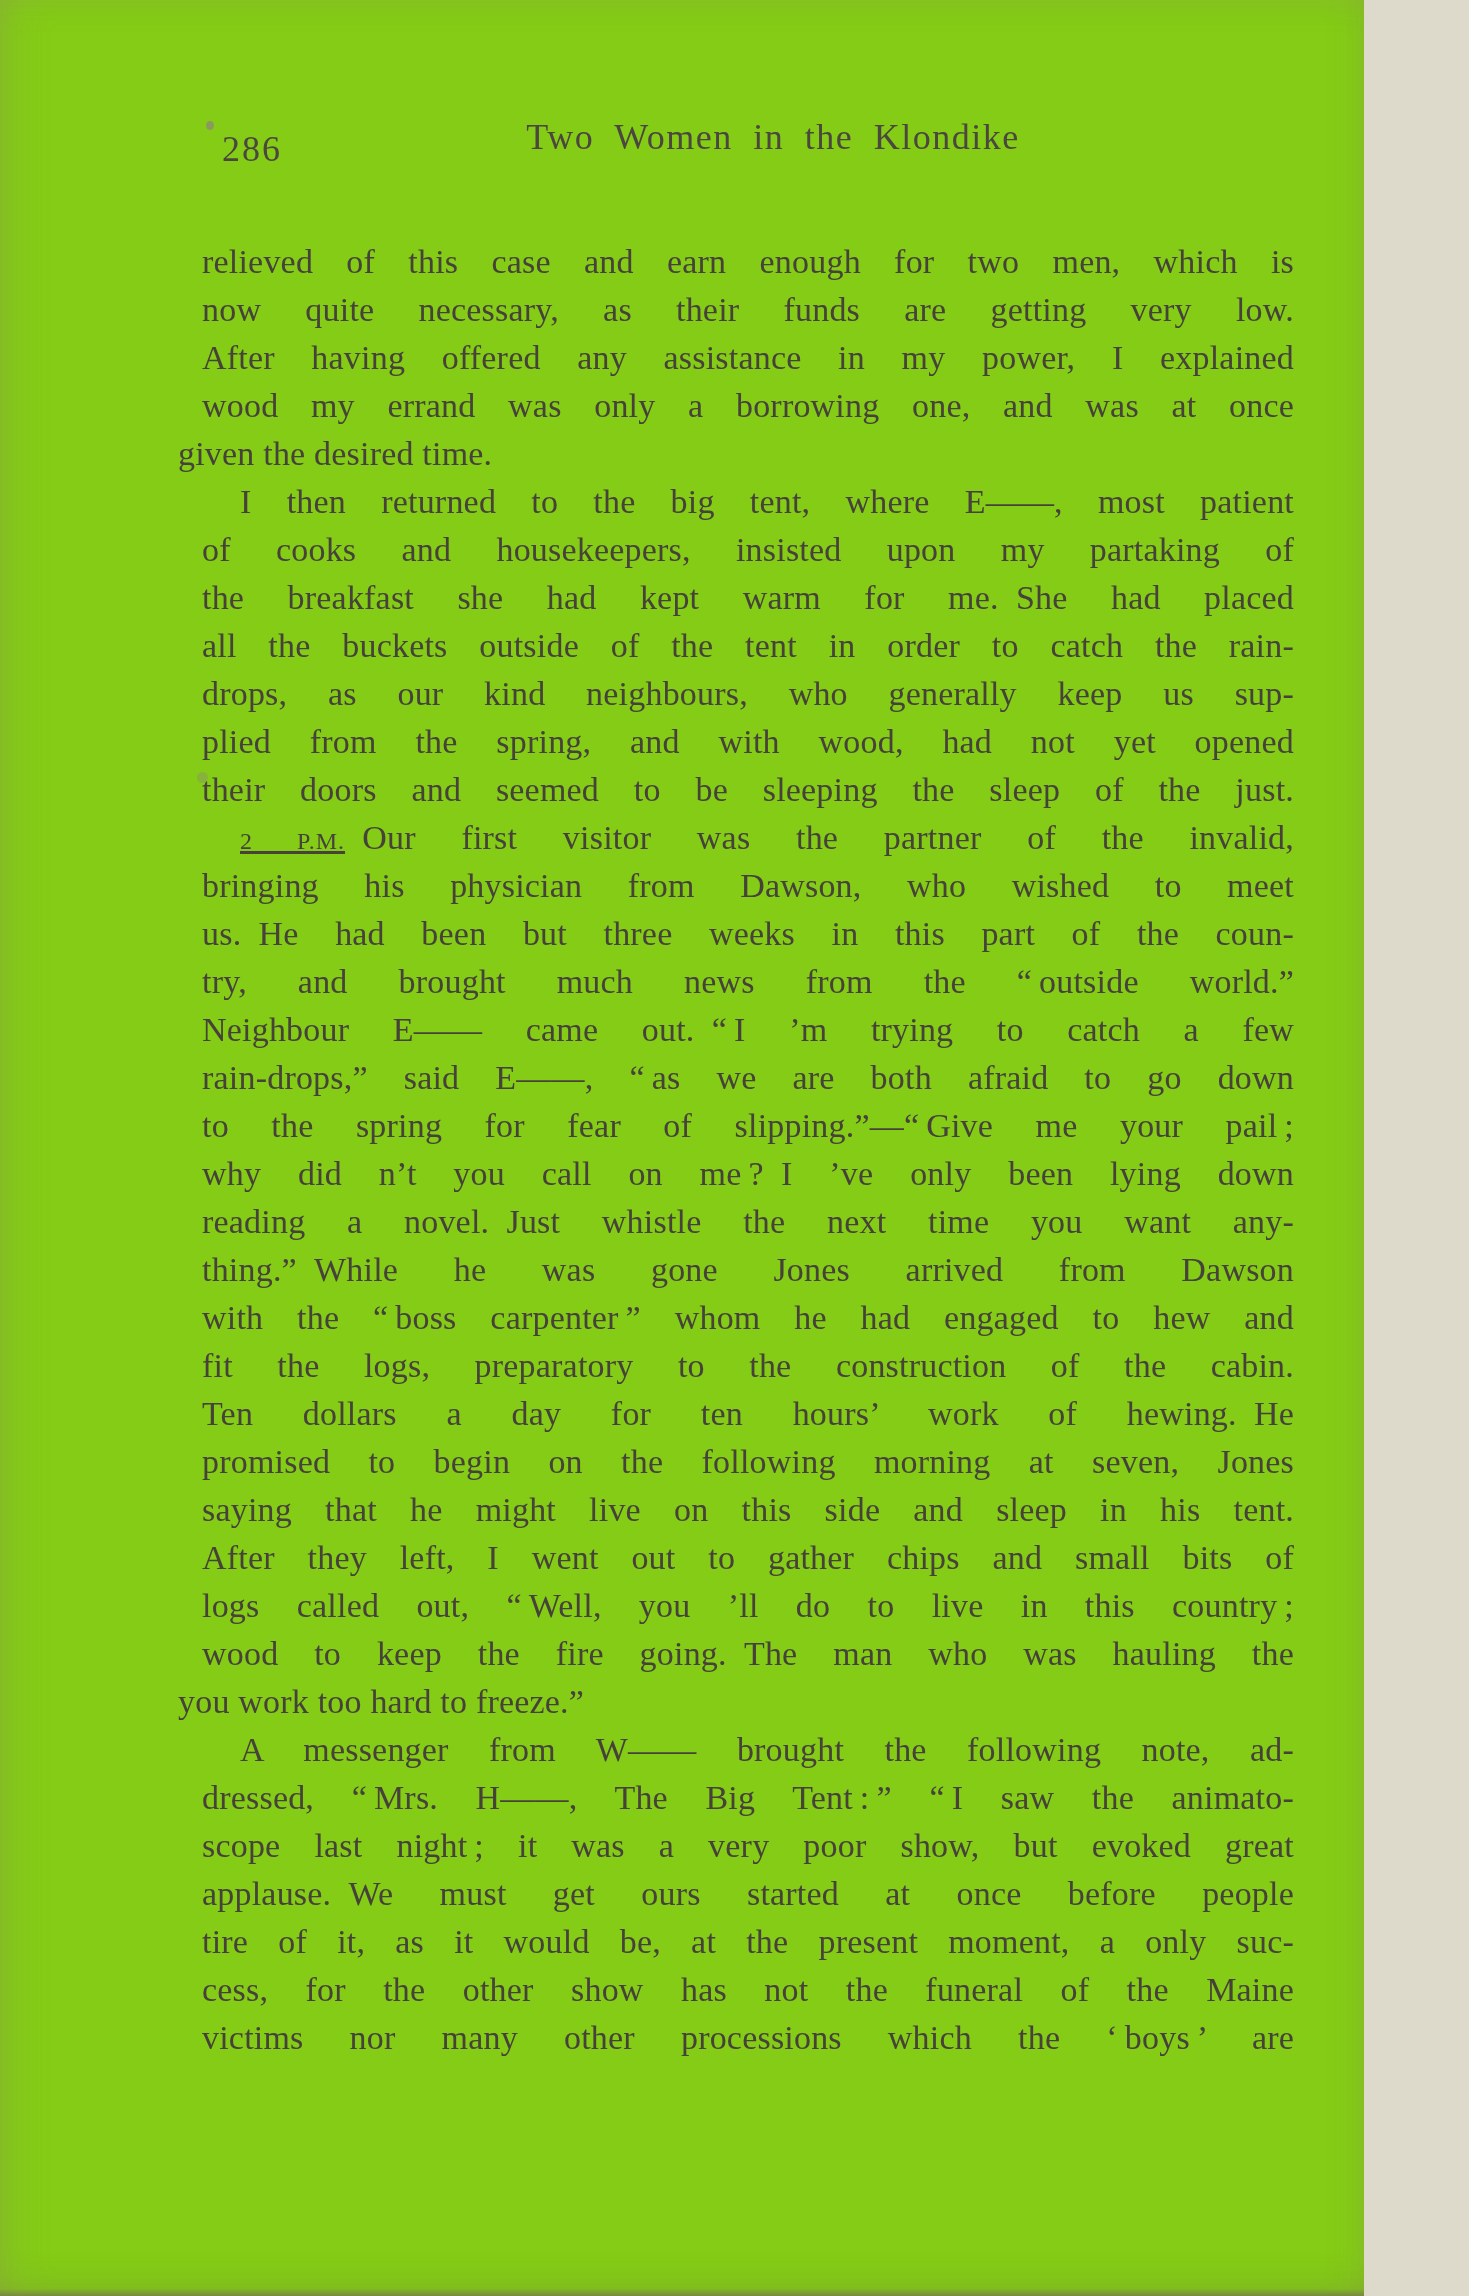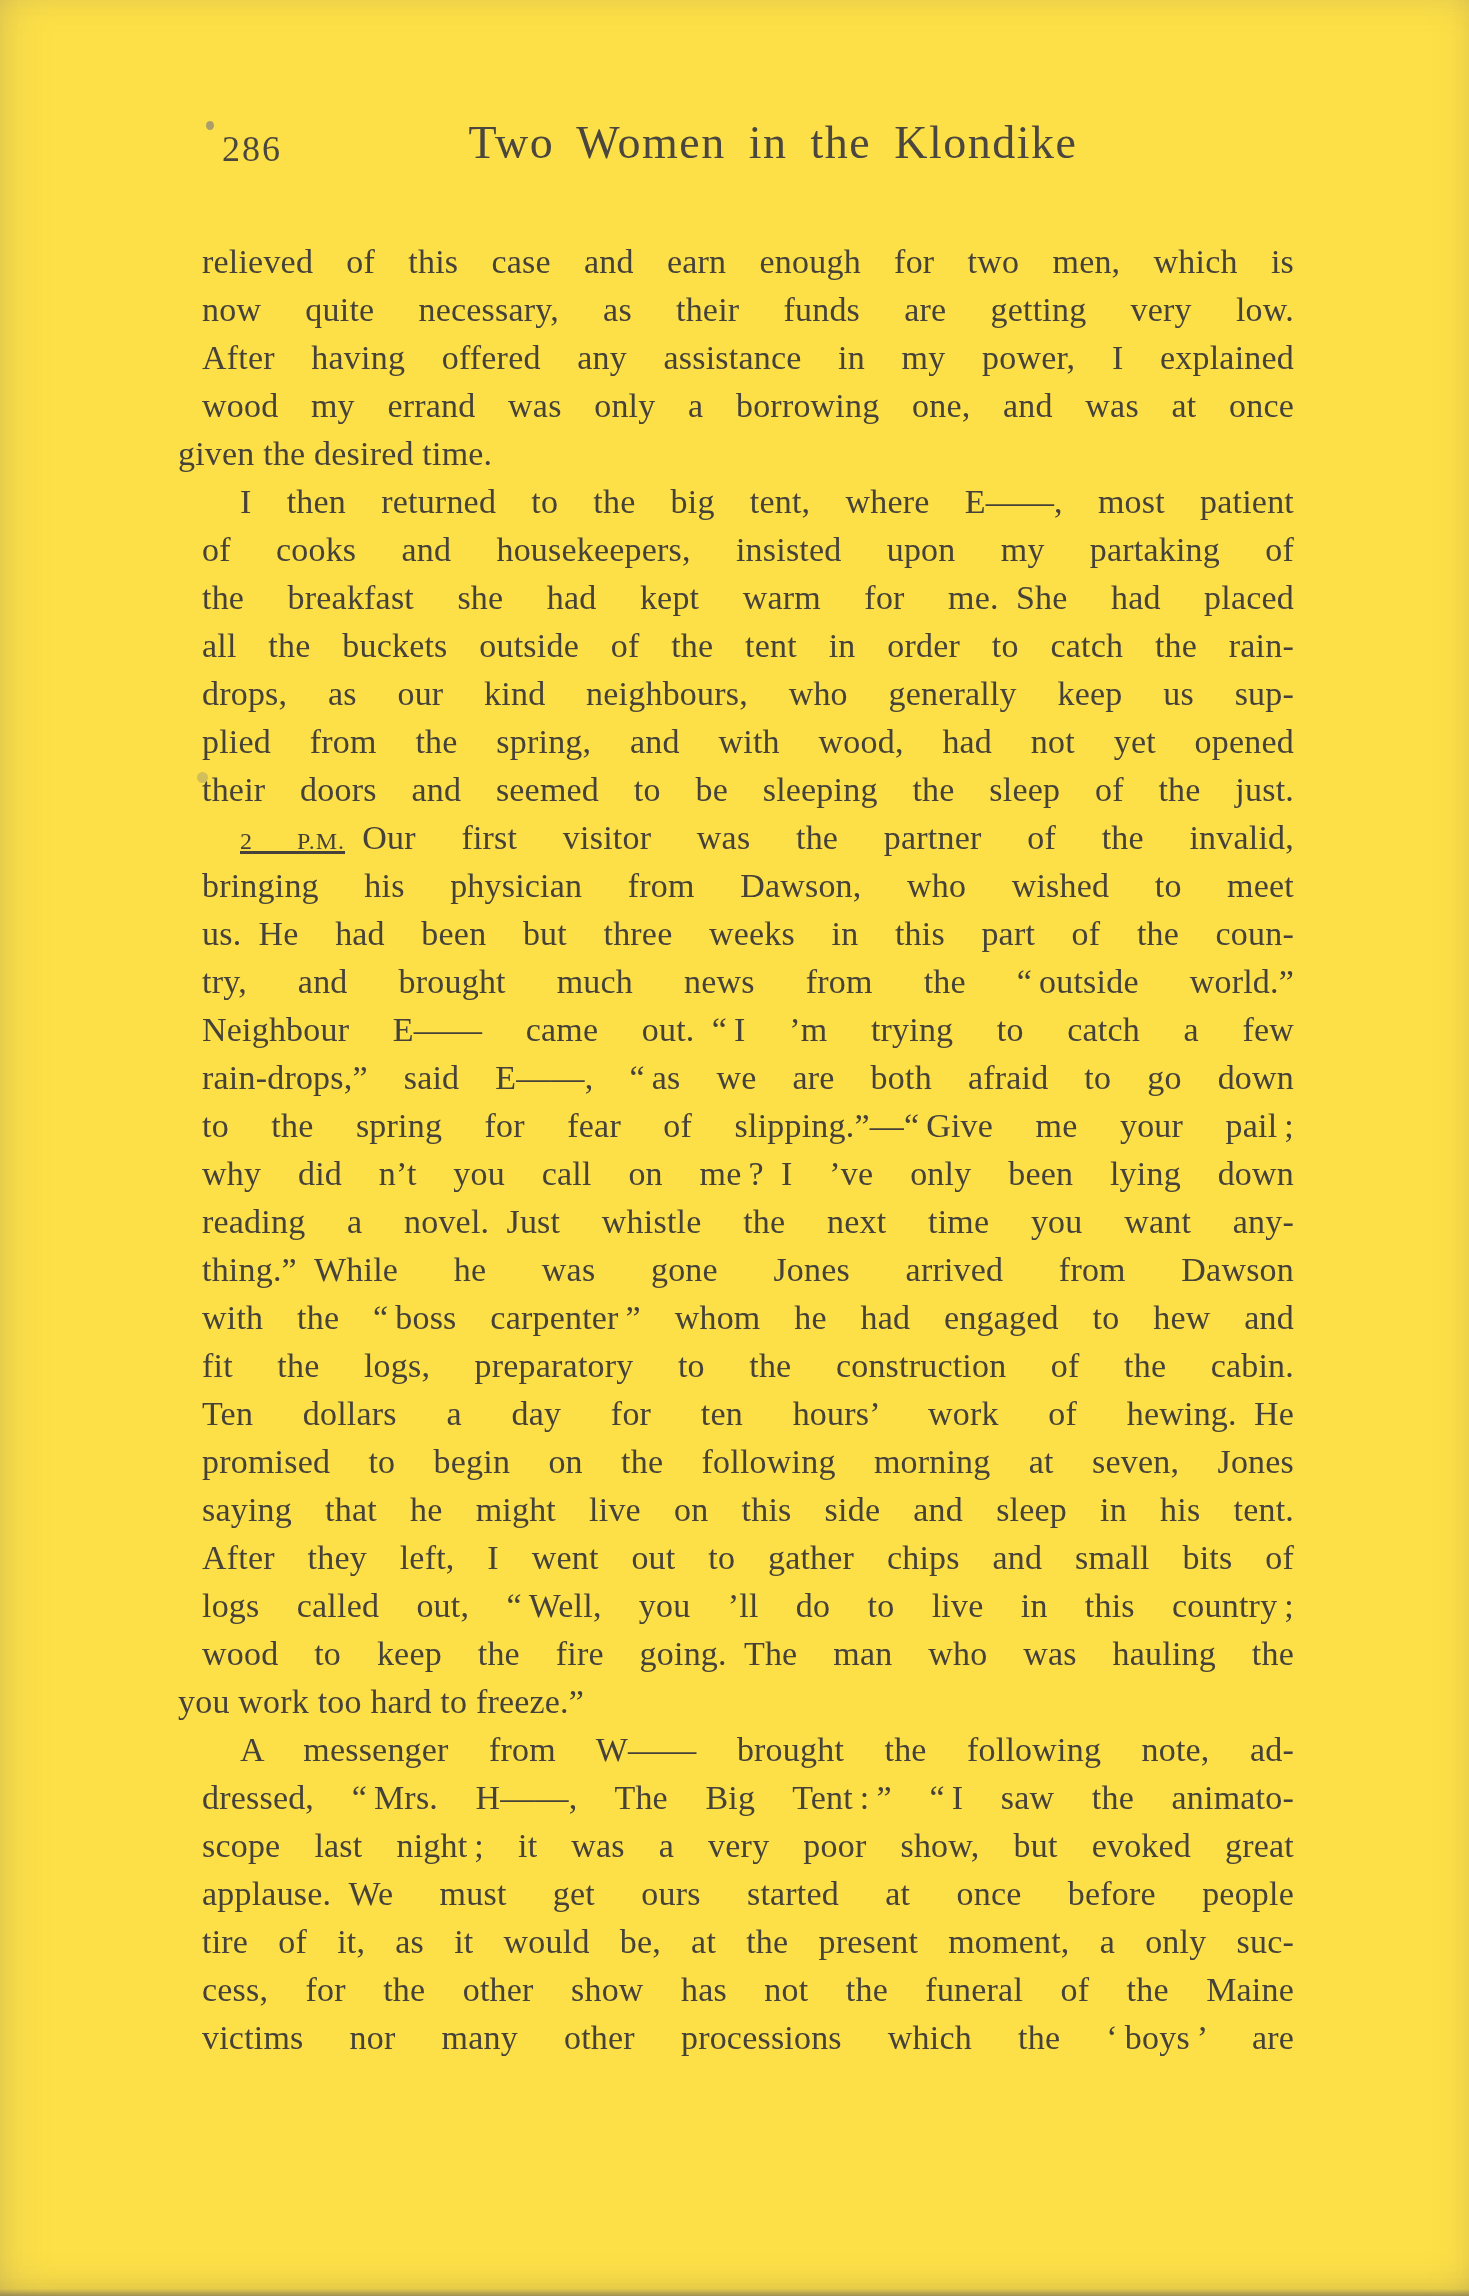--- a/index.html
+++ b/index.html
@@ -2,23 +2,23 @@
 <html><head>
 <meta charset="utf-8">
 <style>
   html, body {
     margin: 0;
     padding: 0;
     background: #dedacb;
   }
   .page {
     position: relative;
-    width: 1469px;
+    width: 1364px;
     height: 2296px;
-    background: #fde047;
+    background: #84cc16;
     overflow: hidden;
     font-family: "Liberation Serif", "DejaVu Serif", serif;
     color: #46423a;
     box-shadow:
       inset 26px 0 50px -30px rgba(150, 140, 112, 0.38),
       inset -22px 0 44px -30px rgba(150, 140, 112, 0.28),
       inset 0 -26px 40px -28px rgba(120, 110, 88, 0.45),
       inset 0 20px 40px -30px rgba(160, 152, 125, 0.25);
   }
   .bottom-edge {
@@ -37,21 +37,21 @@
     font-size: 36px;
     letter-spacing: 2px;
     color: #4b473e;
   }
   .running-title {
     position: absolute;
     left: 215px;
     top: 116px;
     width: 1116px;
     text-align: center;
-    font-size: 46px;
+    font-size: 36px;
     letter-spacing: 1.5px;
     word-spacing: 10px;
     color: #4b473e;
     white-space: nowrap;
   }
   .speck {
     position: absolute;
     border-radius: 50%;
     background: #8d8878;
   }

